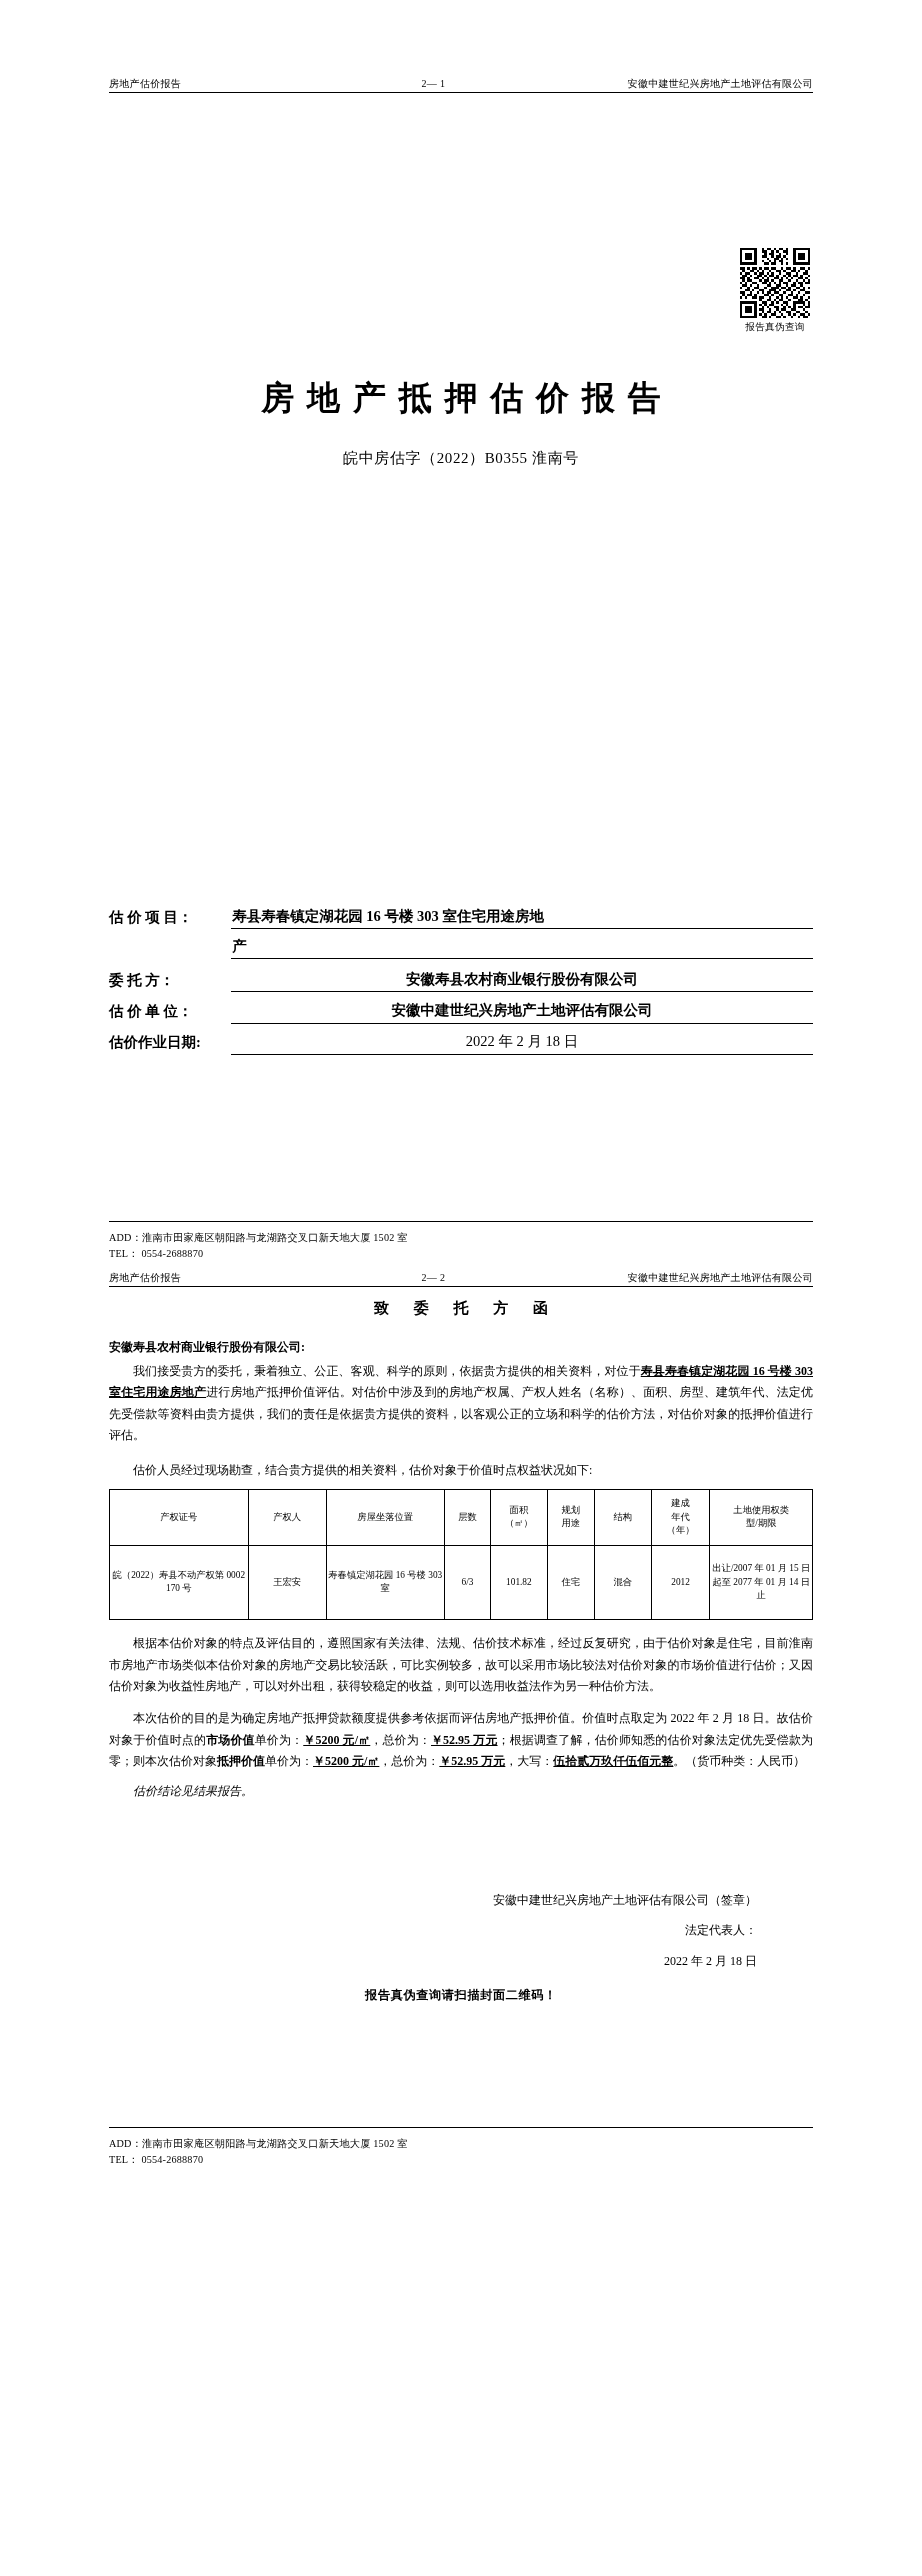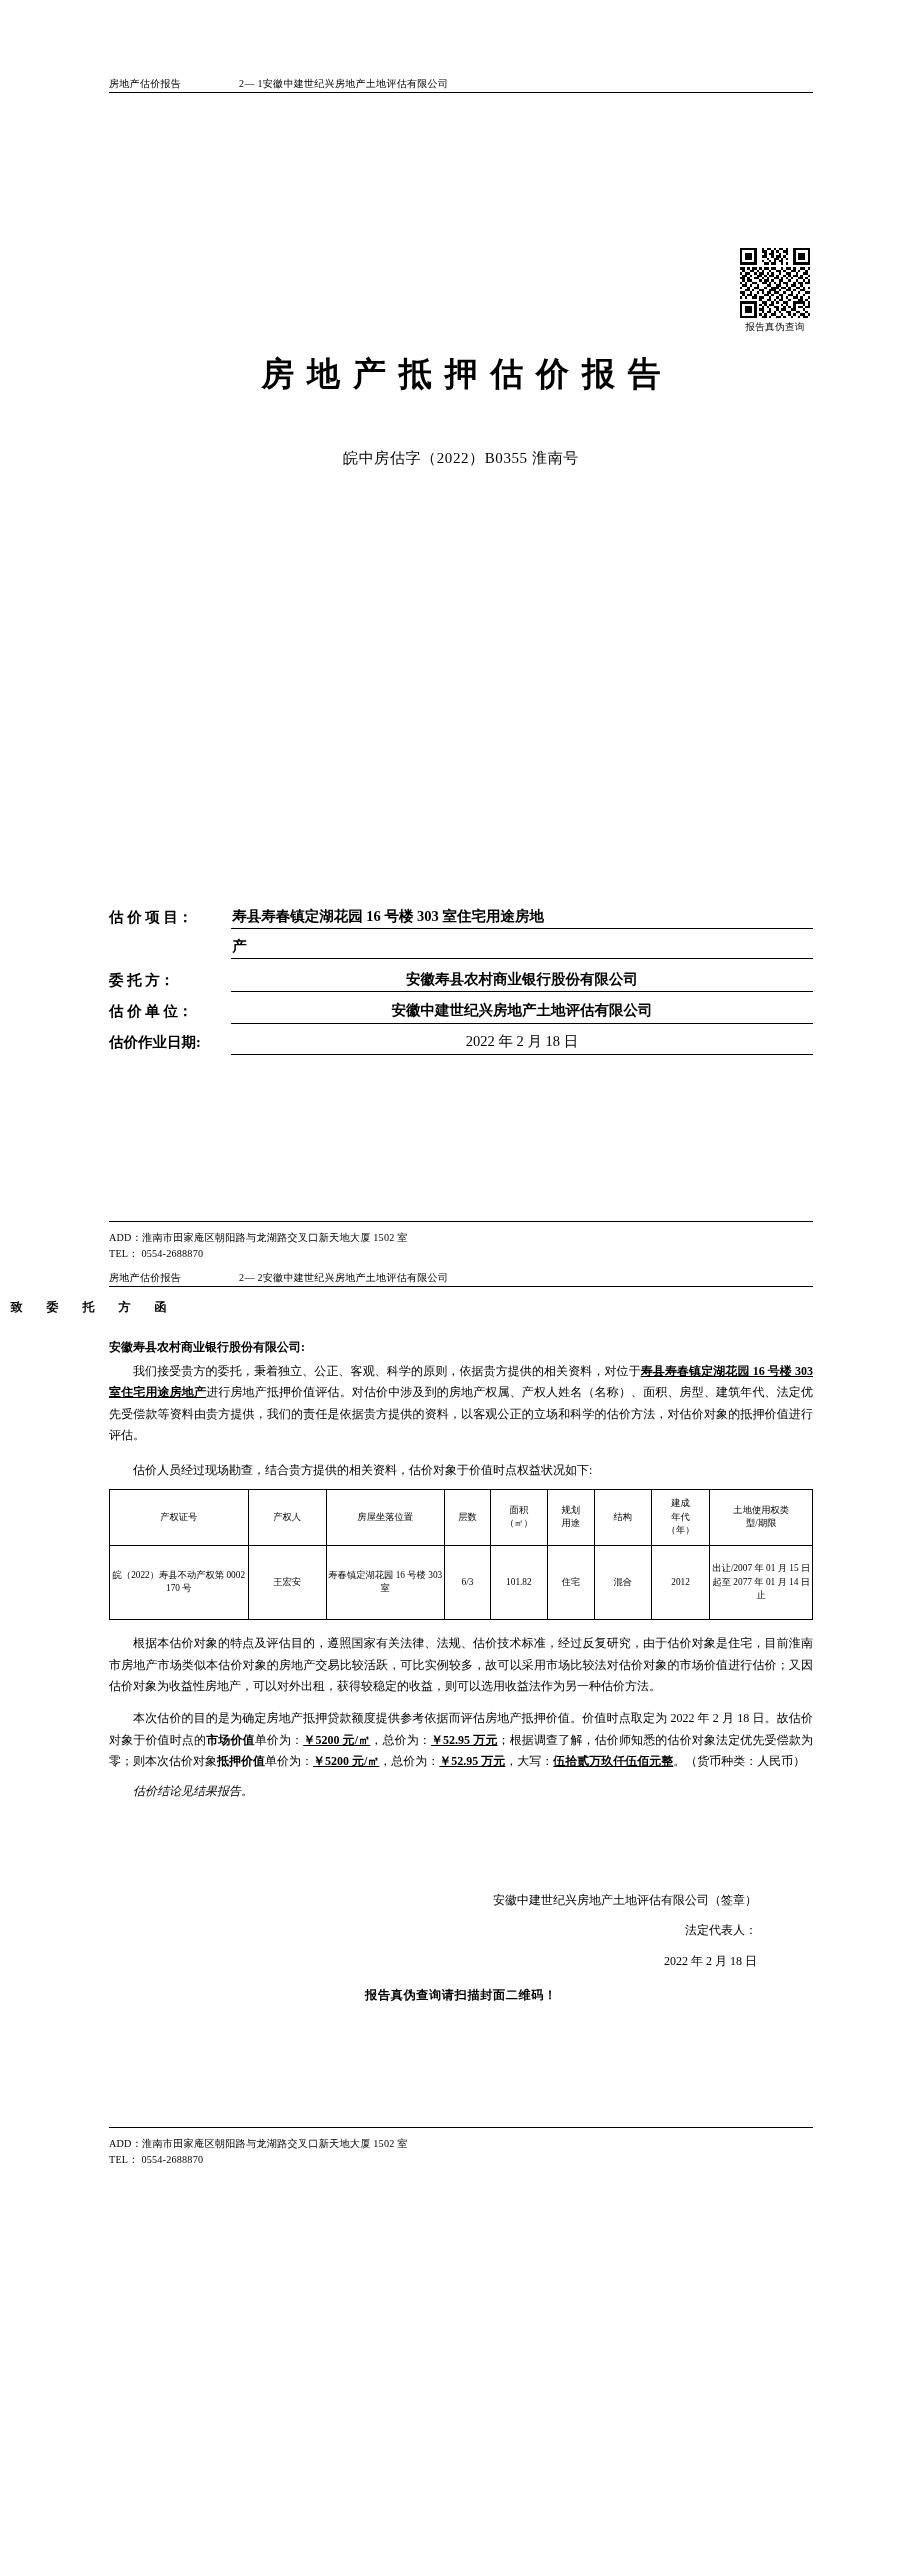--- a/index.html
+++ b/index.html
@@ -29,20 +29,21 @@
     position:absolute;
     left:109px;
     width:704px;
     font-size:10px;
     line-height:12.8px;
     letter-spacing:0.3px;
   }
   .rheader .row{
     display:flex;
     align-items:flex-end;
+    justify-content:space-between;
     padding-bottom:1.7px;
   }
   .rheader .hl{white-space:nowrap;}
   .rheader .hc{white-space:nowrap;margin-left:58px;}
   .rheader .hr{white-space:nowrap;}
   .rheader .rule{border-bottom:1.4px solid #000;}
 
   
   .qrblock{
     position:absolute;
@@ -60,21 +61,21 @@
     font-size:9.6px;
     letter-spacing:0.3px;
     white-space:nowrap;
     font-family:"Liberation Serif","DejaVu Serif",serif;
   }
 
   
   .doctitle{
     position:absolute;
     left:0;right:0;
-    top:352px;
+    top:376px;
     text-align:center;
     font-size:33px;
     font-weight:bold;
     letter-spacing:12.8px;
     text-indent:12.8px;
     font-family:"Liberation Serif","DejaVu Serif",serif;
   }
   .docsub{
     position:absolute;
     left:0;right:0;
@@ -136,21 +137,22 @@
     line-height:16.3px;
     letter-spacing:0.2px;
   }
   .addr .topline{border-top:1.4px solid #000;padding-top:8px;}
 
   
   .lettertitle{
     position:absolute;
     left:0;right:0;
     top:1322px;
-    font-size:12px;
+    text-align:center;
+    font-size:15px;
     font-weight:bold;
     letter-spacing:10.5px;
     text-indent:10.5px;
   }
   .body{
     position:absolute;
     left:109px;
     width:704px;
     font-size:12px;
     line-height:21.5px;

